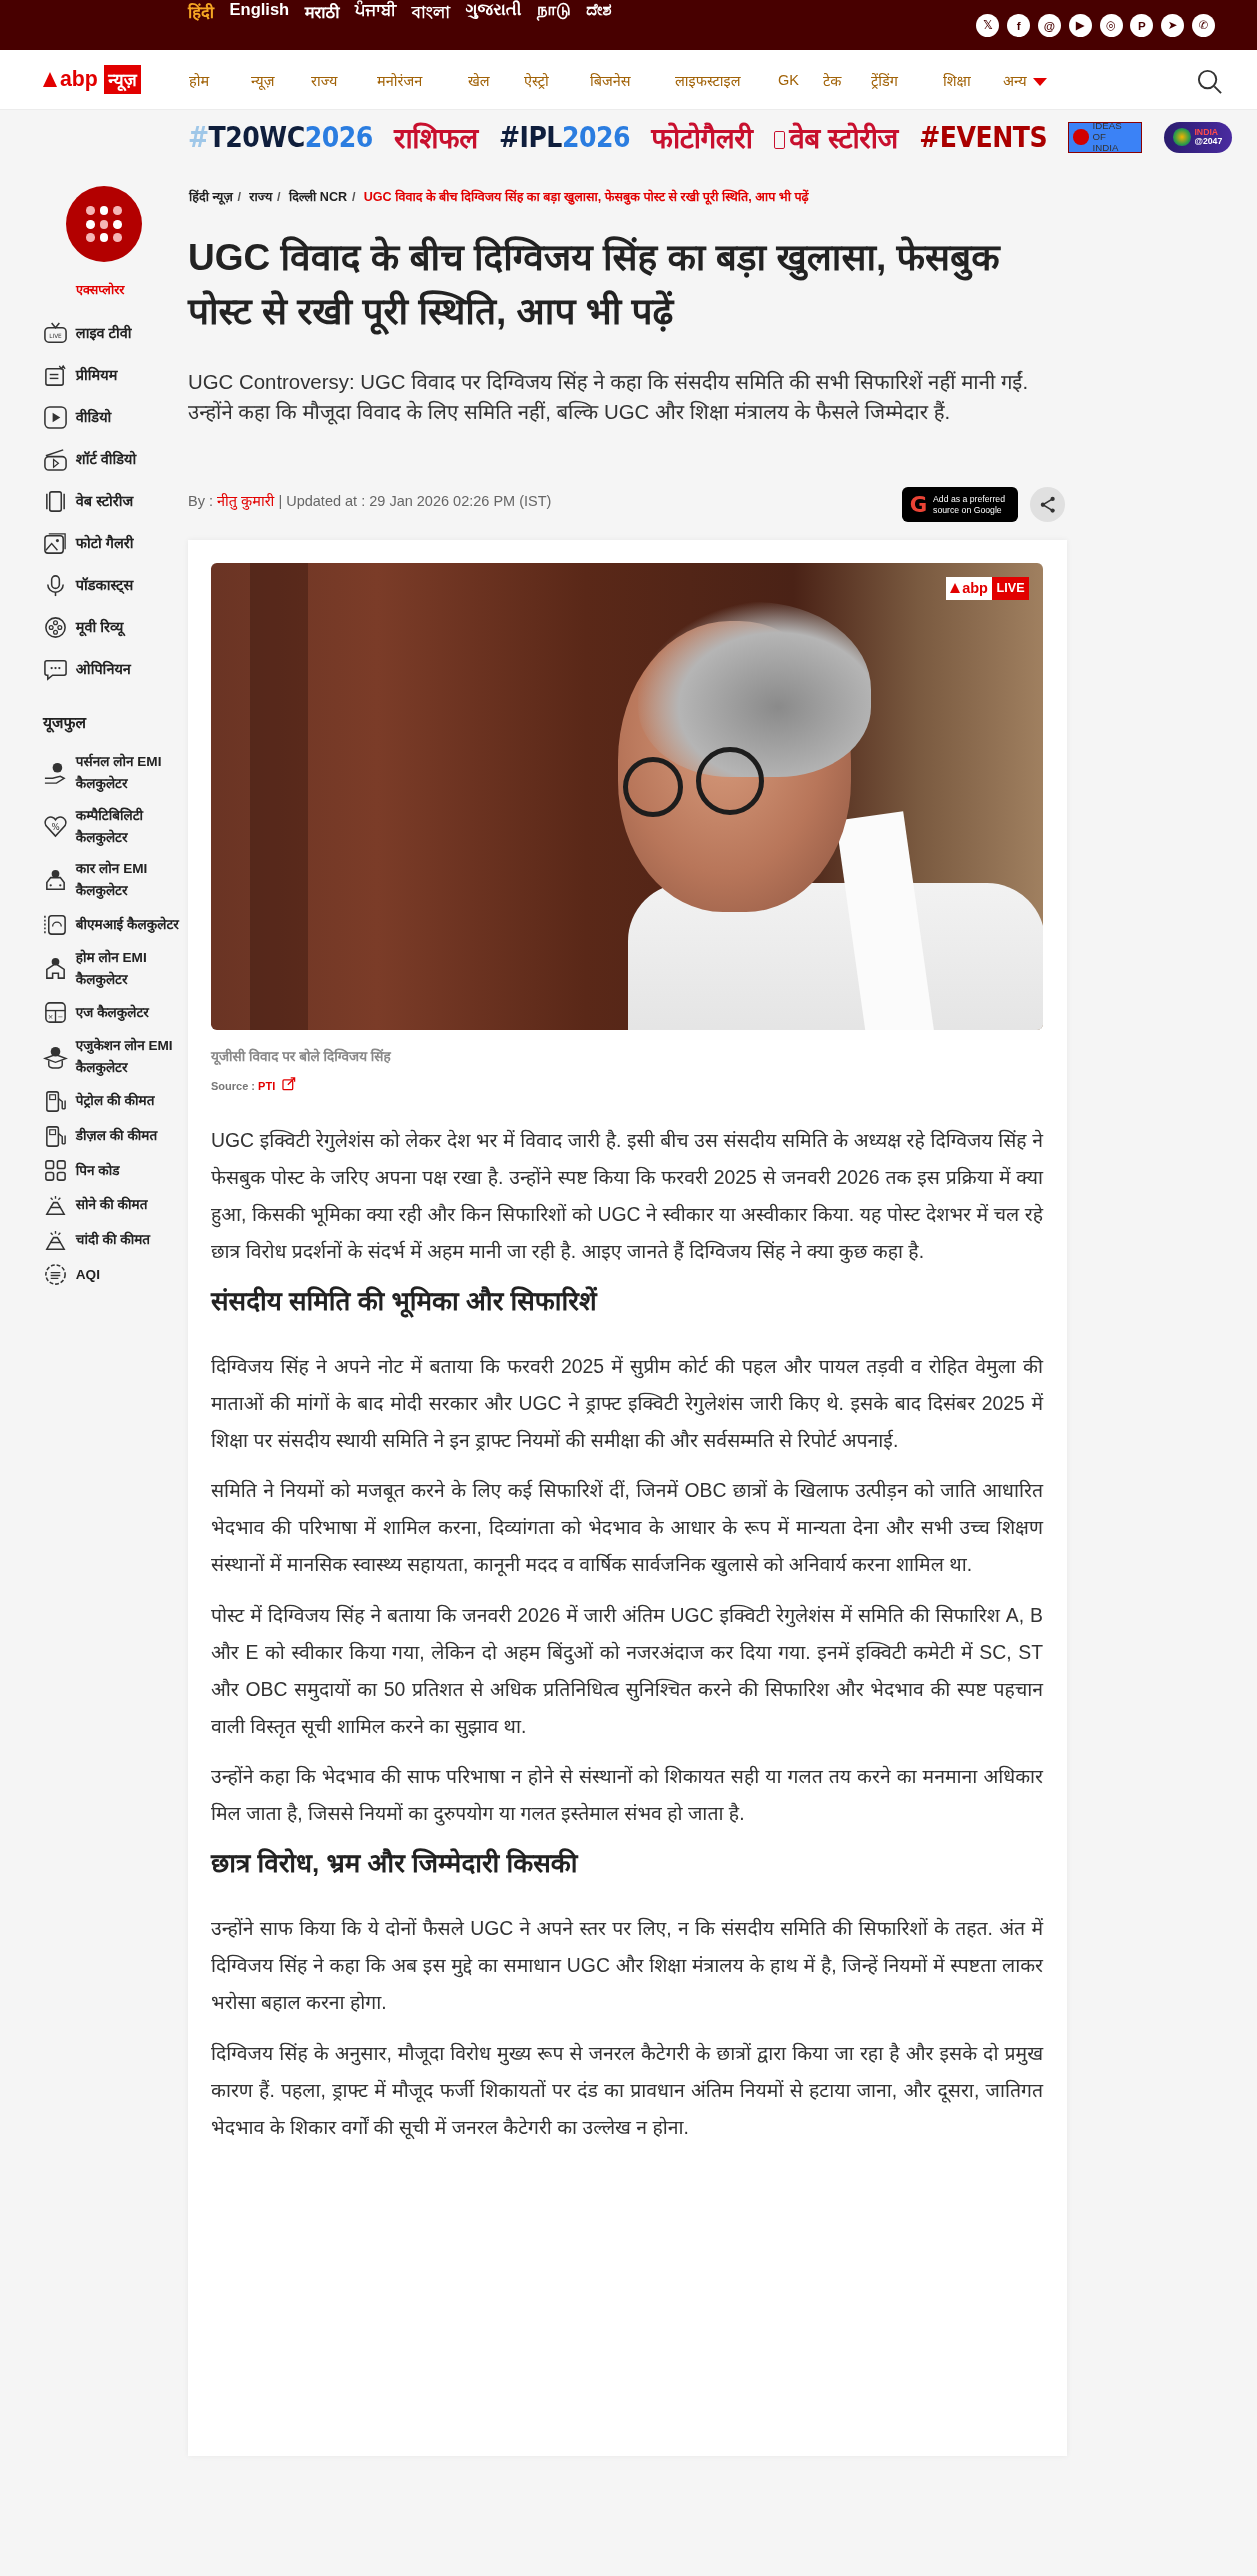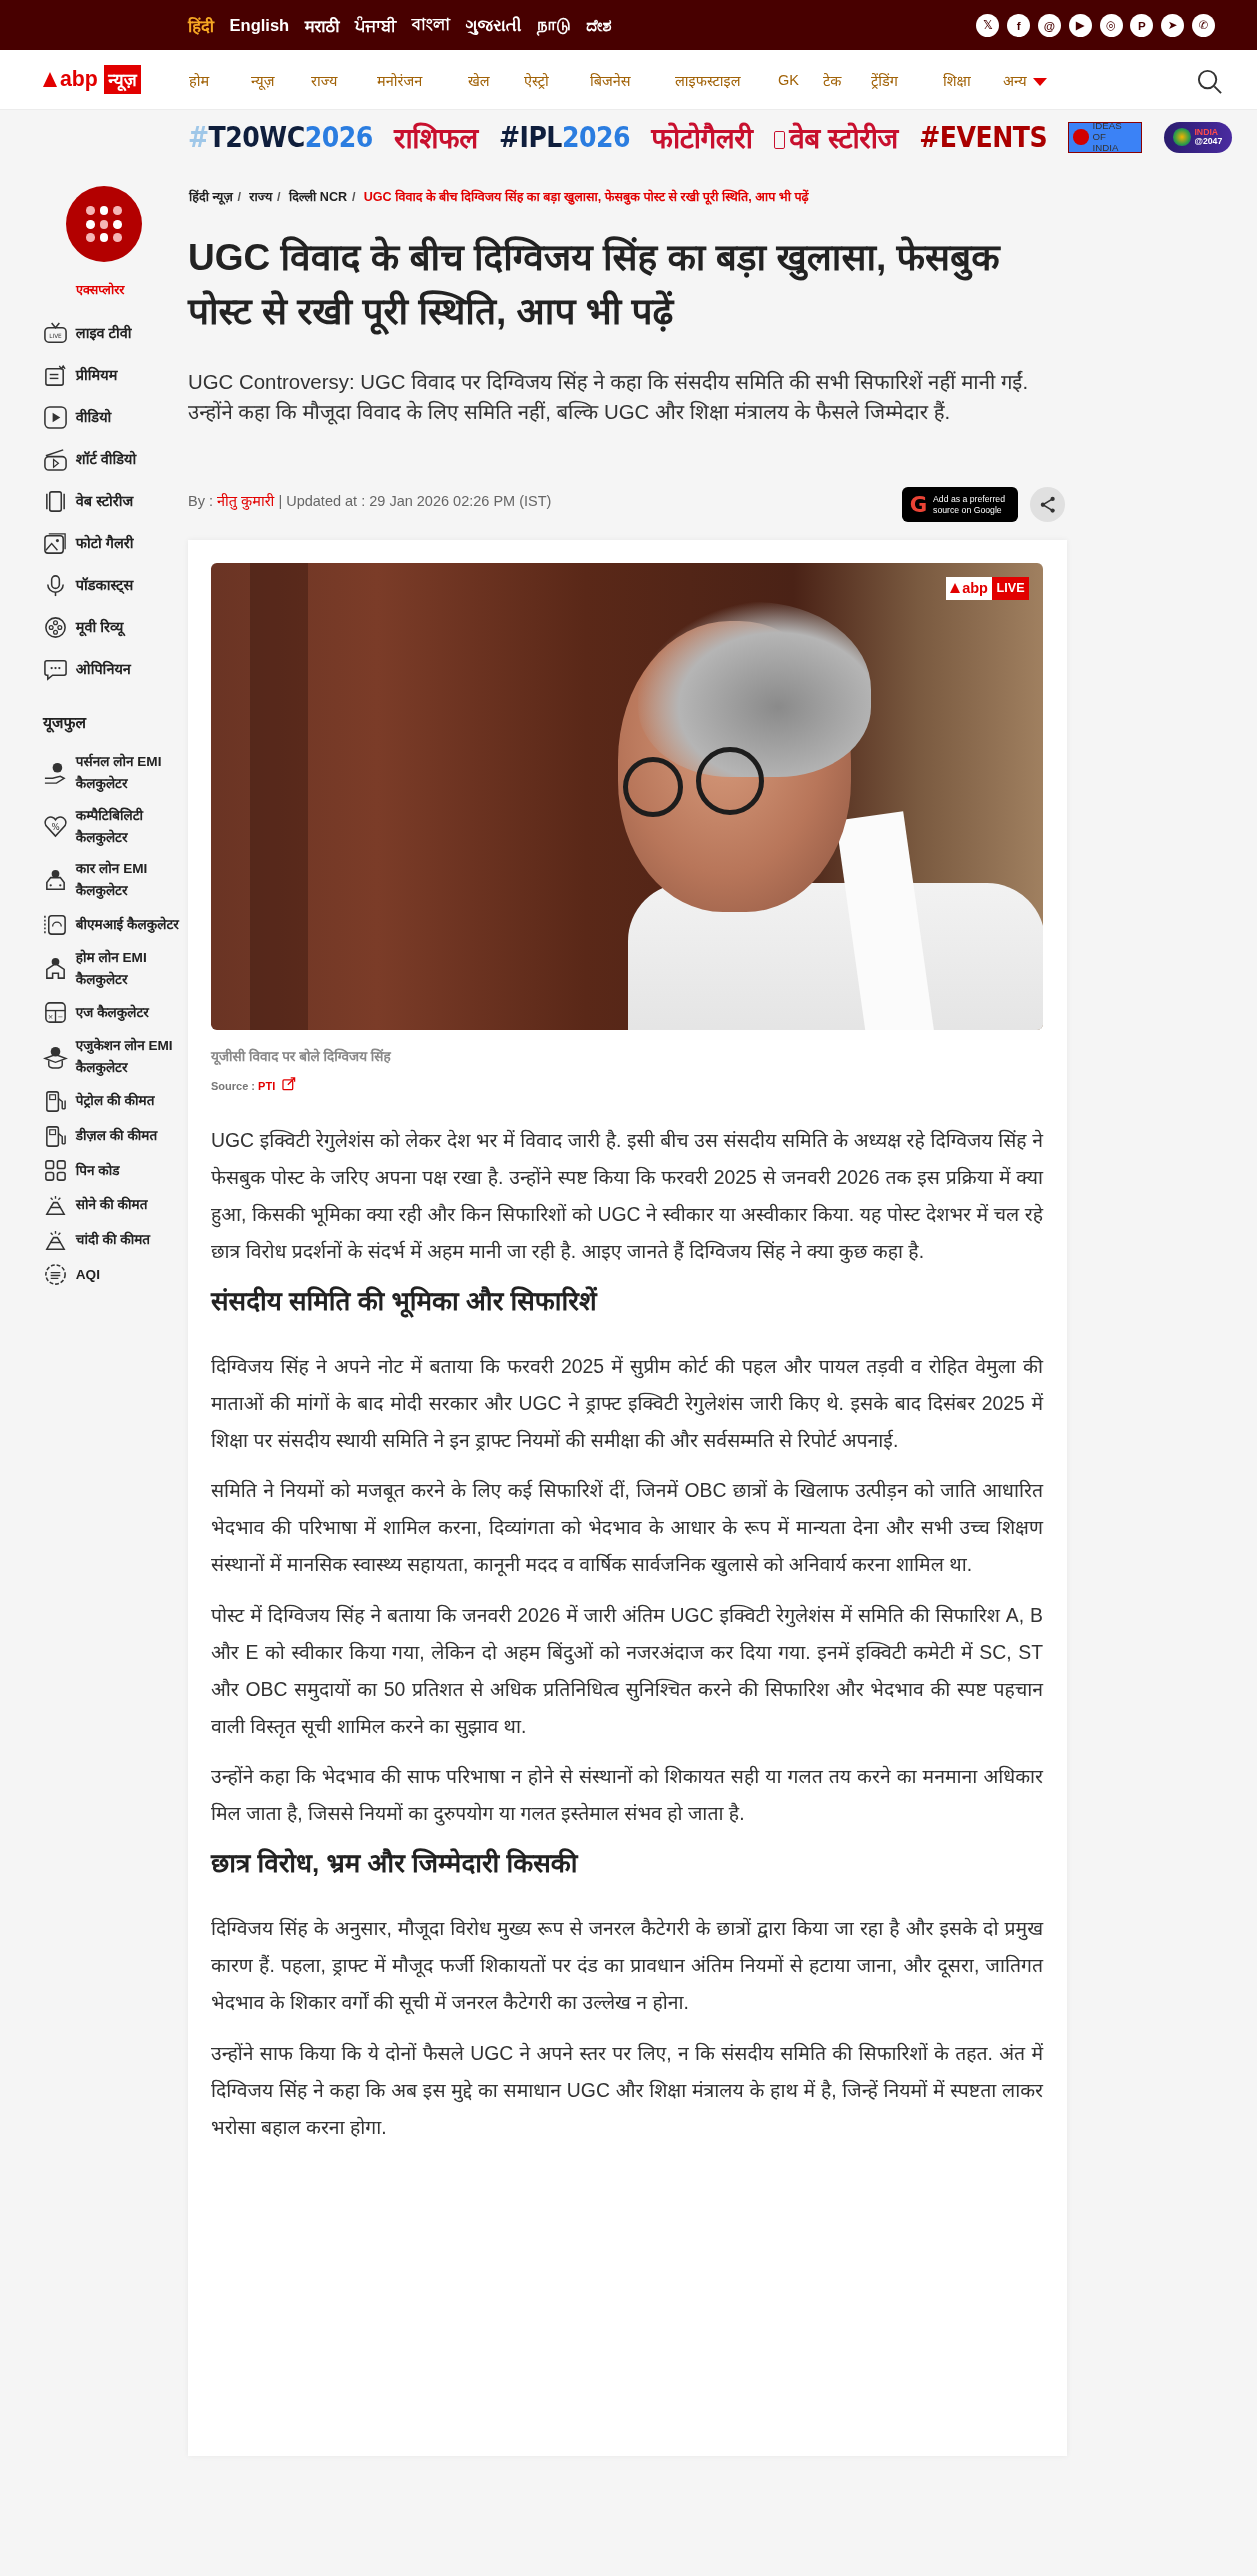--- a/index.html
+++ b/index.html
@@ -14,21 +14,21 @@
   }
 
   
   .langbar {
     height: 50px;
     background: #480000;
     display: flex;
     align-items: center;
     position: relative;
   }
-  .langs { position: absolute; left: 188px; top: 0; height: 50px; display: flex; align-items: center; gap: 15.5px; }
+  .langs { position: absolute; left: 188px; top: 0; height: 50px; display: flex; gap: 15.5px; }
   .lang { color: #fff; font-size: 16.5px; font-weight: bold; cursor: pointer; }
   .lang.active { color: #f5a623; }
   .socials { position: absolute; right: 43px; top: 0; height: 50px; display: flex; align-items: center; gap: 7.8px; }
   .social {
     width: 23px; height: 23px; border-radius: 50%;
     background: #fff; color: #480000;
     display: flex; align-items: center; justify-content: center;
     font-size: 11.6px; font-weight: bold; cursor: pointer;
   }
 
@@ -498,17 +498,17 @@
   </div>
 
   <div class="body-text">
     <p>UGC इक्विटी रेगुलेशंस को लेकर देश भर में विवाद जारी है. इसी बीच उस संसदीय समिति के अध्यक्ष रहे दिग्विजय सिंह ने फेसबुक पोस्ट के जरिए अपना पक्ष रखा है. उन्होंने स्पष्ट किया कि फरवरी 2025 से जनवरी 2026 तक इस प्रक्रिया में क्या हुआ, किसकी भूमिका क्या रही और किन सिफारिशों को UGC ने स्वीकार या अस्वीकार किया. यह पोस्ट देशभर में चल रहे छात्र विरोध प्रदर्शनों के संदर्भ में अहम मानी जा रही है. आइए जानते हैं दिग्विजय सिंह ने क्या कुछ कहा है.</p>
     <h2>संसदीय समिति की भूमिका और सिफारिशें</h2>
     <p>दिग्विजय सिंह ने अपने नोट में बताया कि फरवरी 2025 में सुप्रीम कोर्ट की पहल और पायल तड़वी व रोहित वेमुला की माताओं की मांगों के बाद मोदी सरकार और UGC ने ड्राफ्ट इक्विटी रेगुलेशंस जारी किए थे. इसके बाद दिसंबर 2025 में शिक्षा पर संसदीय स्थायी समिति ने इन ड्राफ्ट नियमों की समीक्षा की और सर्वसम्मति से रिपोर्ट अपनाई.</p>
     <p>समिति ने नियमों को मजबूत करने के लिए कई सिफारिशें दीं, जिनमें OBC छात्रों के खिलाफ उत्पीड़न को जाति आधारित भेदभाव की परिभाषा में शामिल करना, दिव्यांगता को भेदभाव के आधार के रूप में मान्यता देना और सभी उच्च शिक्षण संस्थानों में मानसिक स्वास्थ्य सहायता, कानूनी मदद व वार्षिक सार्वजनिक खुलासे को अनिवार्य करना शामिल था.</p>
     <p>पोस्ट में दिग्विजय सिंह ने बताया कि जनवरी 2026 में जारी अंतिम UGC इक्विटी रेगुलेशंस में समिति की सिफारिश A, B और E को स्वीकार किया गया, लेकिन दो अहम बिंदुओं को नजरअंदाज कर दिया गया. इनमें इक्विटी कमेटी में SC, ST और OBC समुदायों का 50 प्रतिशत से अधिक प्रतिनिधित्व सुनिश्चित करने की सिफारिश और भेदभाव की स्पष्ट पहचान वाली विस्तृत सूची शामिल करने का सुझाव था.</p>
     <p>उन्होंने कहा कि भेदभाव की साफ परिभाषा न होने से संस्थानों को शिकायत सही या गलत तय करने का मनमाना अधिकार मिल जाता है, जिससे नियमों का दुरुपयोग या गलत इस्तेमाल संभव हो जाता है.</p>
     <h2>छात्र विरोध, भ्रम और जिम्मेदारी किसकी</h2>
+    <p>उन्होंने साफ किया कि ये दोनों फैसले UGC ने अपने स्तर पर लिए, न कि संसदीय समिति की सिफारिशों के तहत. अंत में दिग्विजय सिंह ने कहा कि अब इस मुद्दे का समाधान UGC और शिक्षा मंत्रालय के हाथ में है, जिन्हें नियमों में स्पष्टता लाकर भरोसा बहाल करना होगा.</p>
     <p>दिग्विजय सिंह के अनुसार, मौजूदा विरोध मुख्य रूप से जनरल कैटेगरी के छात्रों द्वारा किया जा रहा है और इसके दो प्रमुख कारण हैं. पहला, ड्राफ्ट में मौजूद फर्जी शिकायतों पर दंड का प्रावधान अंतिम नियमों से हटाया जाना, और दूसरा, जातिगत भेदभाव के शिकार वर्गों की सूची में जनरल कैटेगरी का उल्लेख न होना.</p>
-    <p>उन्होंने साफ किया कि ये दोनों फैसले UGC ने अपने स्तर पर लिए, न कि संसदीय समिति की सिफारिशों के तहत. अंत में दिग्विजय सिंह ने कहा कि अब इस मुद्दे का समाधान UGC और शिक्षा मंत्रालय के हाथ में है, जिन्हें नियमों में स्पष्टता लाकर भरोसा बहाल करना होगा.</p>
   </div>
 </div>
 
 
 </body></html>

